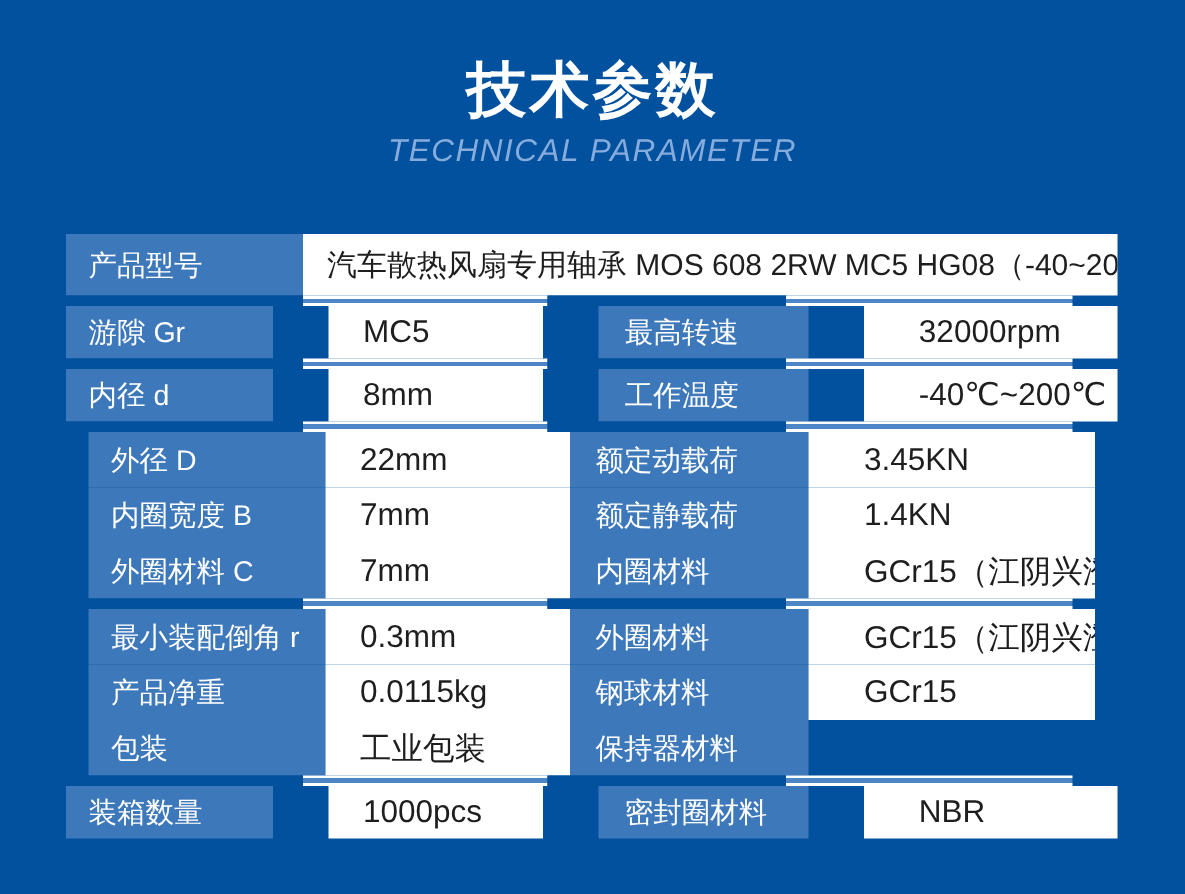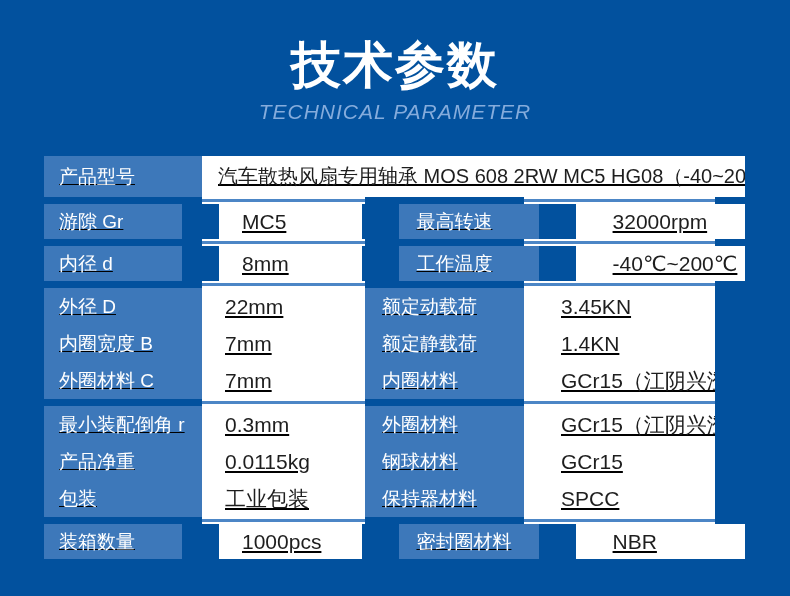--- a/index.html
+++ b/index.html
@@ -4,31 +4,31 @@
 <style>
   * { margin:0; padding:0; box-sizing:border-box; }
   html,body { width:790px; height:596px; }
   body { font-family:"Liberation Sans","DejaVu Sans",sans-serif; }
   .page {
     position:relative; width:790px; height:596px;
     background:#02519E; overflow:hidden;
   }
   .header { position:absolute; top:0; left:0; width:790px; text-align:center; }
   .title {
-    margin-top:38px; font-size:50px; font-weight:bold; color:#FFFFFF;
+    margin-top:38px; font-size:40px; font-weight:bold; color:#FFFFFF;
     letter-spacing:2px; line-height:1.1;
   }
   .subtitle {
     margin-top:7px; font-size:21px; color:#85ACDC; letter-spacing:1px;font-style:italic;
   }
   .spec-table { position:absolute; left:44px; top:156px; width:701px; }
-  .row { display:flex;text-decoration:underline; }
+  .row { display:flex; }
   .r-tall { height:41px; }
   .r-std  { height:35px;gap:37px; }
-  .r-trip { height:37px; }
+  .r-trip { height:37px;margin-left:15px; }
   .cell { display:flex; align-items:center; overflow:hidden; white-space:nowrap; }
   .c1 { width:158px; } .c2 { width:163px; } .c3 { width:159px; } .c4 { width:191px; }
   .cspan { width:543px; }
   .label { background:#3D78BA; color:#FFFFFF; font-size:19px; padding-left:15px; }
   .c3.label { padding-left:17px; }
   .value { background:#FFFFFF; color:#1E1E1E; font-size:21px; padding-left:23px; }
   .c4.value { padding-left:37px; }
   .cspan.value { padding-left:16px; font-size:20px; }
   .gap { display:flex; height:7px; }
   .gap .navy { background:#02519E; }
@@ -123,21 +123,20 @@
     <div class="row r-trip">
       <div class="cell label c1">产品净重</div>
       <div class="cell value c2">0.0115kg</div>
       <div class="cell label c3">钢球材料</div>
       <div class="cell value c4">GCr15</div>
     </div>
     <div class="row r-trip">
       <div class="cell label c1">包装</div>
       <div class="cell value c2">工业包装</div>
       <div class="cell label c3">保持器材料</div>
-      <div class="cell value c4">SPCC</div>
     </div>
 
     <div class="gap">
       <div class="g c1 navy"></div>
       <div class="g c2 line"></div>
       <div class="g c3 navy"></div>
       <div class="g c4 line"></div>
     </div>
 
     <div class="row r-std">

